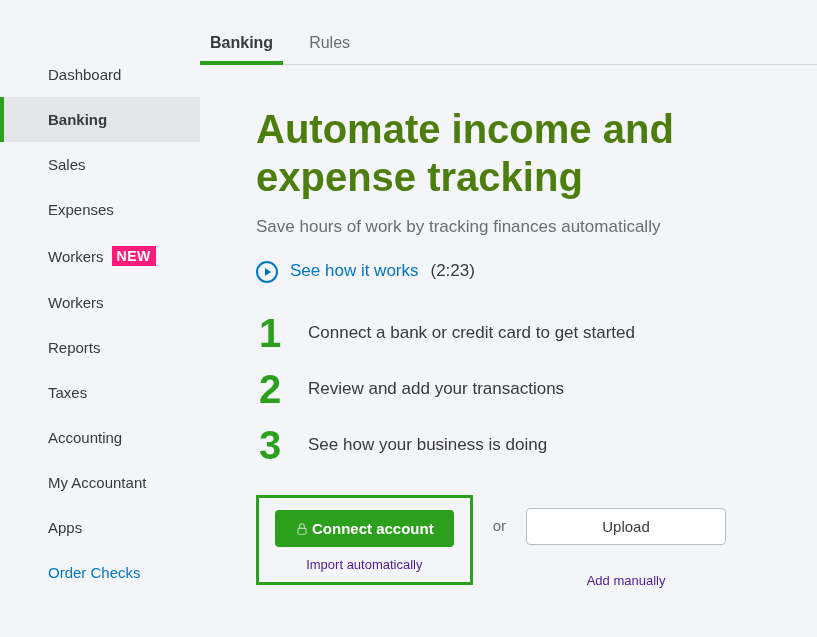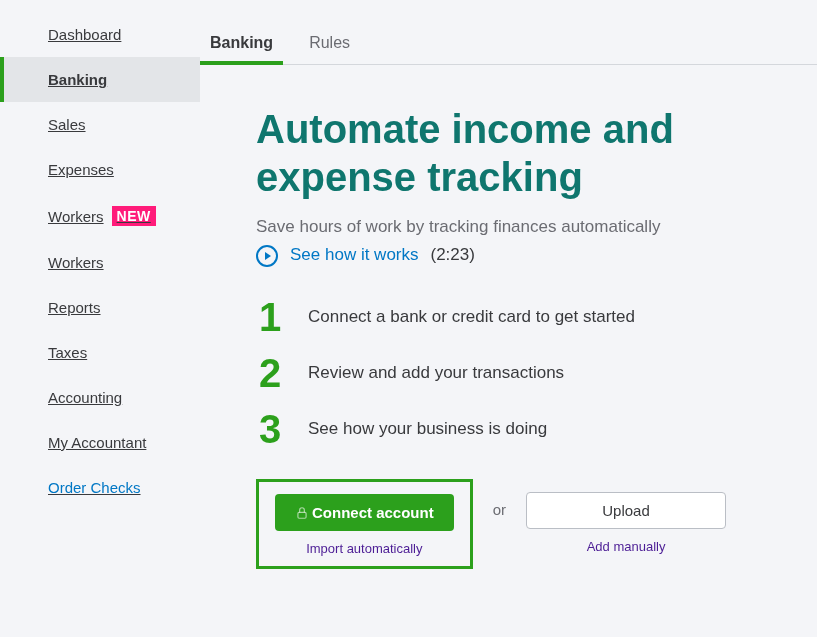--- a/index.html
+++ b/index.html
@@ -10,23 +10,22 @@
       height: 637px;
       overflow: hidden;
       color: #393a3d;
     }
     .app {
       display: flex;
       height: 100%;
     }
     .sidebar {
       width: 200px;
-      padding-top: 12px;
+      padding-top: 52px;
       flex-shrink: 0;
-      text-decoration: underline;
     }
     .sidebar-item {
       padding: 14px 0 14px 48px;
       font-size: 15px;
       color: #393a3d;
       cursor: pointer;
       display: flex;
       align-items: center;
       gap: 8px;
     }
@@ -83,28 +82,28 @@
       bottom: -1px;
       height: 4px;
       background: #2ca01c;
     }
     .content {
       padding: 40px 10px 0 56px;
     }
     .page-title {
       font-size: 40px;
       font-weight: 700;
-      color: #0f766e;
+      color: #4d7c0f;
       line-height: 1.2;
       margin-bottom: 16px;
     }
     .subtitle {
       font-size: 17px;
       color: #6b6c72;
-      margin-bottom: 8px;
+      margin-bottom: 24px;
     }
     .video-row {
       display: flex;
       align-items: flex-start;
       gap: 12px;
       margin-bottom: 30px;
     }
     .play-icon {
       width: 22px;
       height: 22px;
@@ -192,21 +191,21 @@
     }
     .or-text {
       color: #6b6c72;
       font-size: 15px;
       padding-top: 22px;
     }
     .upload-col {
       display: flex;
       flex-direction: column;
       align-items: center;
-      gap: 10px;
+      gap: 28px;
       padding-top: 13px;
     }
     .upload-btn {
       background: #fff;
       color: #393a3d;
       border: 1px solid #babec5;
       padding: 9px 20px;
       font-size: 15px;
       border-radius: 4px;
       cursor: pointer;
@@ -241,20 +240,23 @@
       <span>Reports</span>
     </div>
     <div class="sidebar-item">
       <span>Taxes</span>
     </div>
     <div class="sidebar-item">
       <span>Accounting</span>
     </div>
     <div class="sidebar-item">
       <span>My Accountant</span>
+    </div>
+    <div class="sidebar-item">
+      <span>Apps</span>
     </div>
     <div class="sidebar-item link">
       <span>Order Checks</span>
     </div>
   </nav>
 
   <div class="main">
     <div class="tabs">
       <div class="tabs-inner">
         <div class="tab active">

